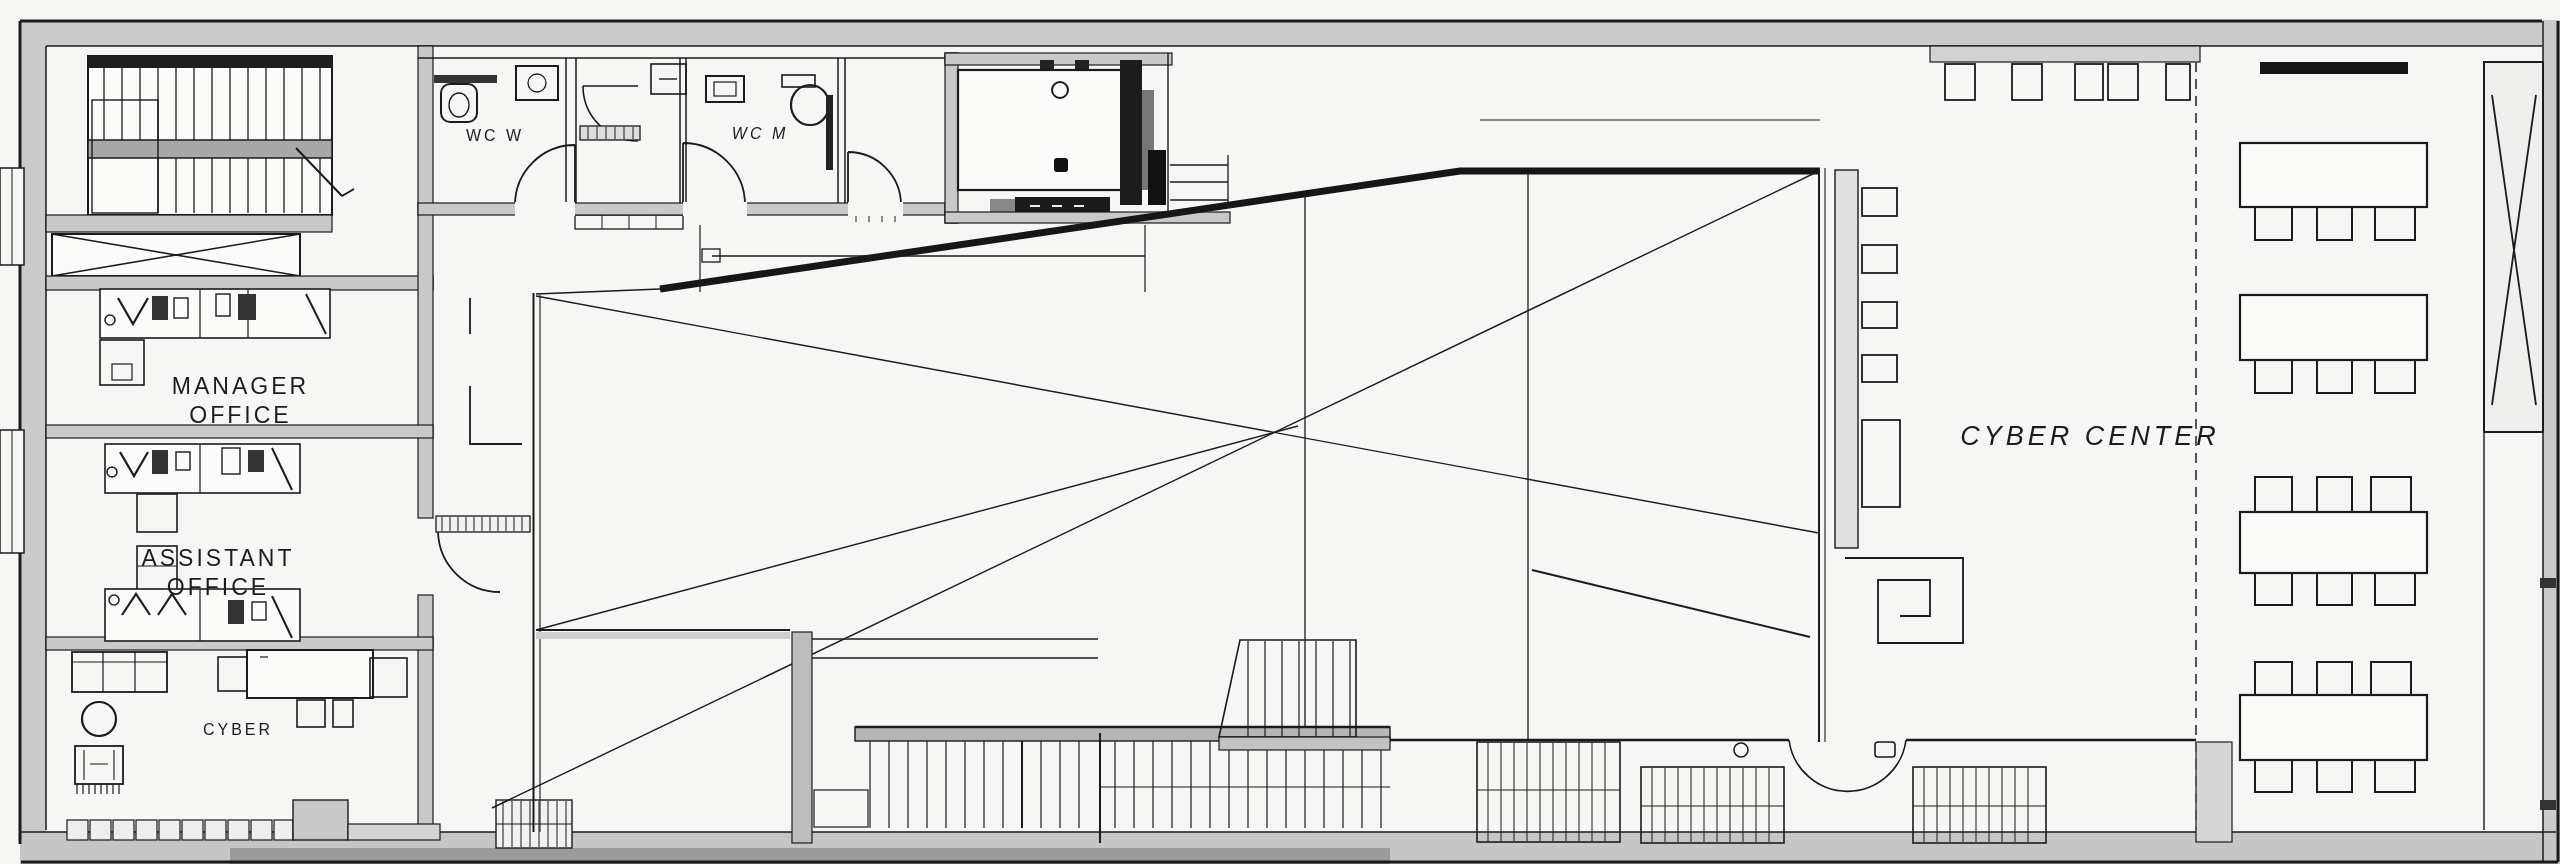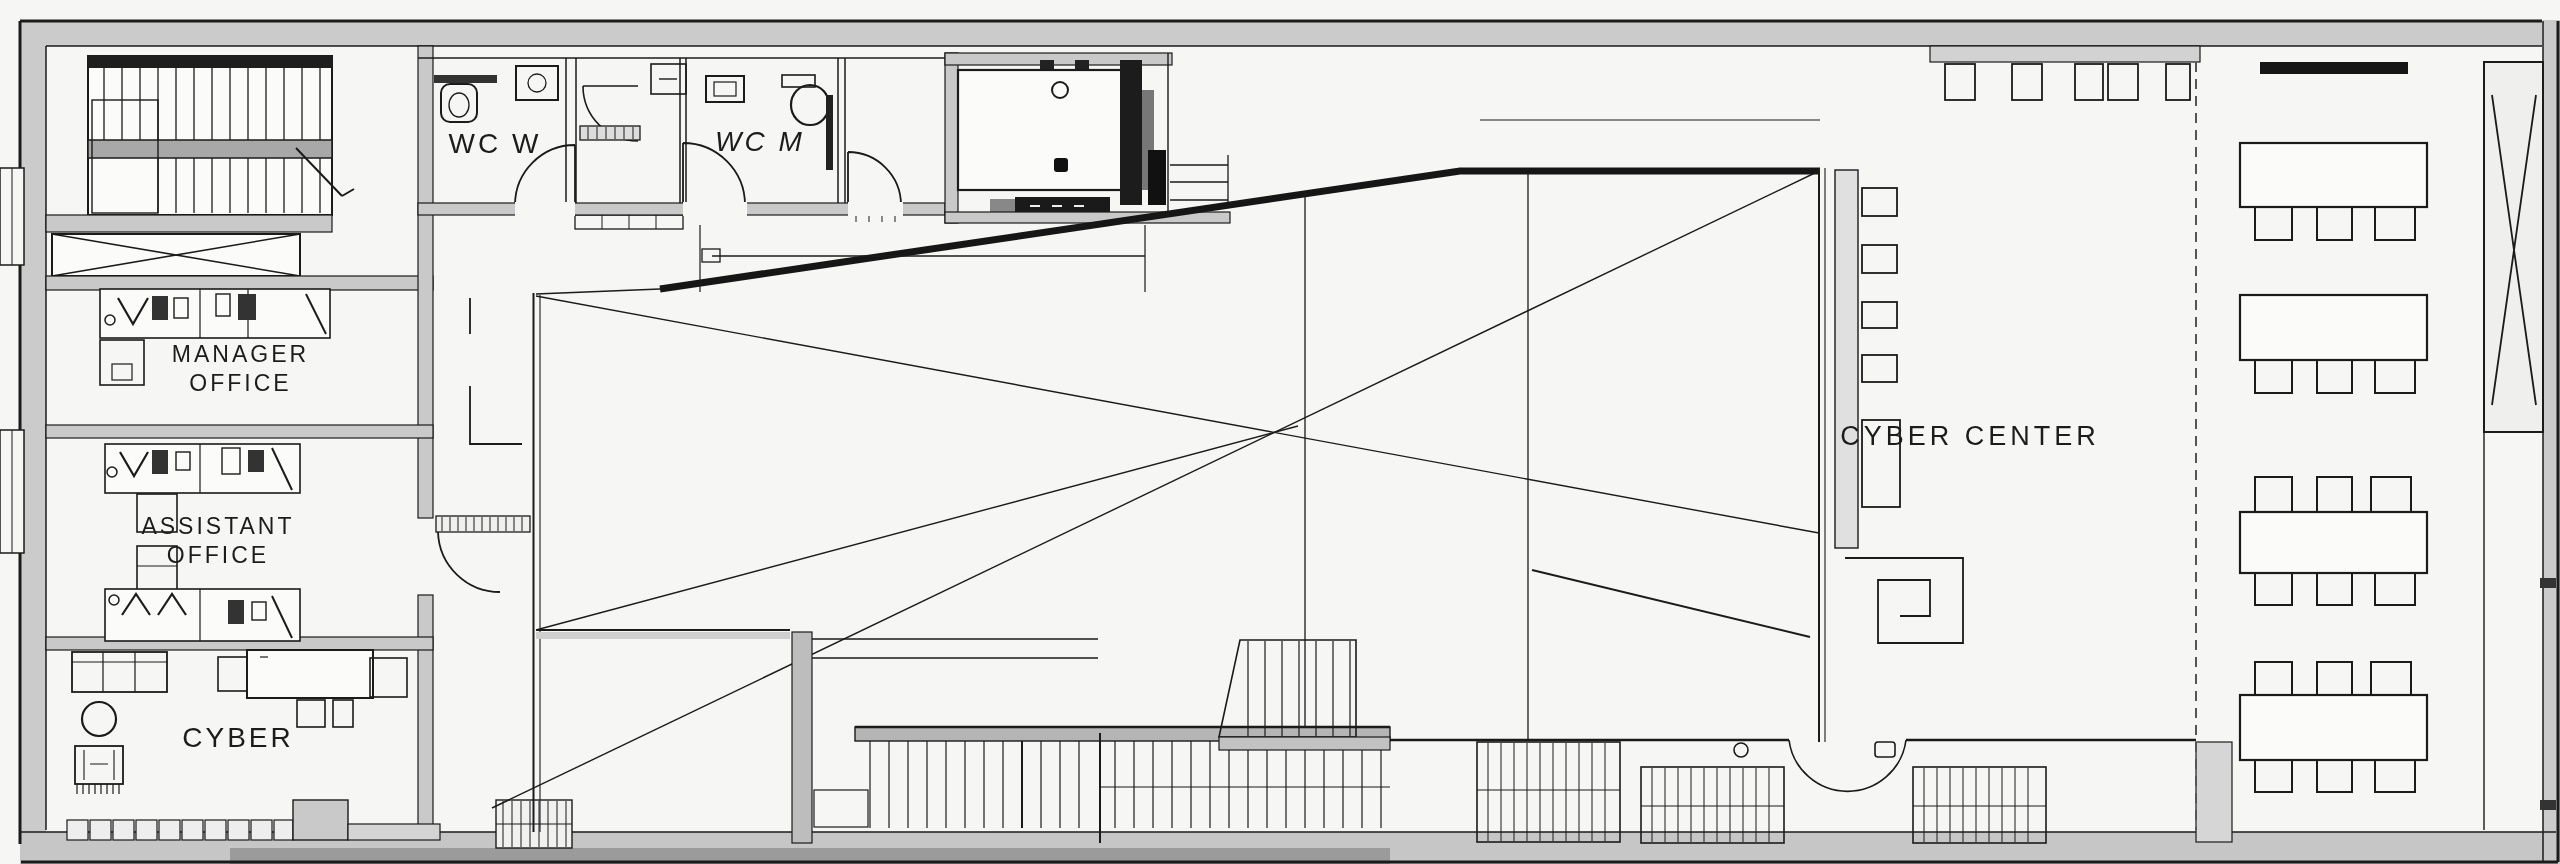--- a/index.html
+++ b/index.html
@@ -1,22 +1,22 @@
 <!DOCTYPE html>
 <html><head>
 <meta charset="utf-8">
 <style>
   html,body{margin:0;padding:0;background:#e9e9e7;}
   .plan{position:relative;width:2560px;height:864px;background:#f6f6f4;overflow:hidden;
         font-family:"Liberation Sans", sans-serif;}
   .plan svg{position:absolute;left:0;top:0;}
   .room-label{position:absolute;color:#1c1c1c;letter-spacing:3px;text-align:center;
               line-height:1.25;white-space:nowrap;transform-origin:left top;}
-  .lbl-sm{font-size:28px;}
-  .lbl-md{font-size:23px;}
+  .lbl-sm{font-size:16px;}
+  .lbl-md{font-size:23px;margin-top:32px;}
   .lbl-lg{font-size:27px;letter-spacing:4px;}
   
   .ink{stroke:#1b1b1b;fill:none;}
 </style>
 </head>
 <body>
 
 <div class="plan">
 <svg width="2560" height="864" viewBox="0 0 2560 864">
 
@@ -456,14 +456,14 @@
   <div class="room-label lbl-sm" style="left:695px;top:124px;width:130px;font-style:italic;">WC M</div>
   <div class="room-label lbl-md" style="left:148px;top:340px;width:185px;">
     <div>MANAGER</div>
     <div>OFFICE</div>
   </div>
   <div class="room-label lbl-md" style="left:118px;top:512px;width:200px;">
     <div>ASSISTANT</div>
     <div>OFFICE</div>
   </div>
   <div class="room-label lbl-sm" style="left:158px;top:720px;width:160px;">CYBER</div>
-  <div class="room-label lbl-lg" style="left:1830px;top:420px;width:280px;">CYBER CENTER</div>
+  <div class="room-label lbl-lg" style="left:1950px;top:420px;width:280px;font-style:italic;">CYBER CENTER</div>
 </div>
 
 </body></html>

